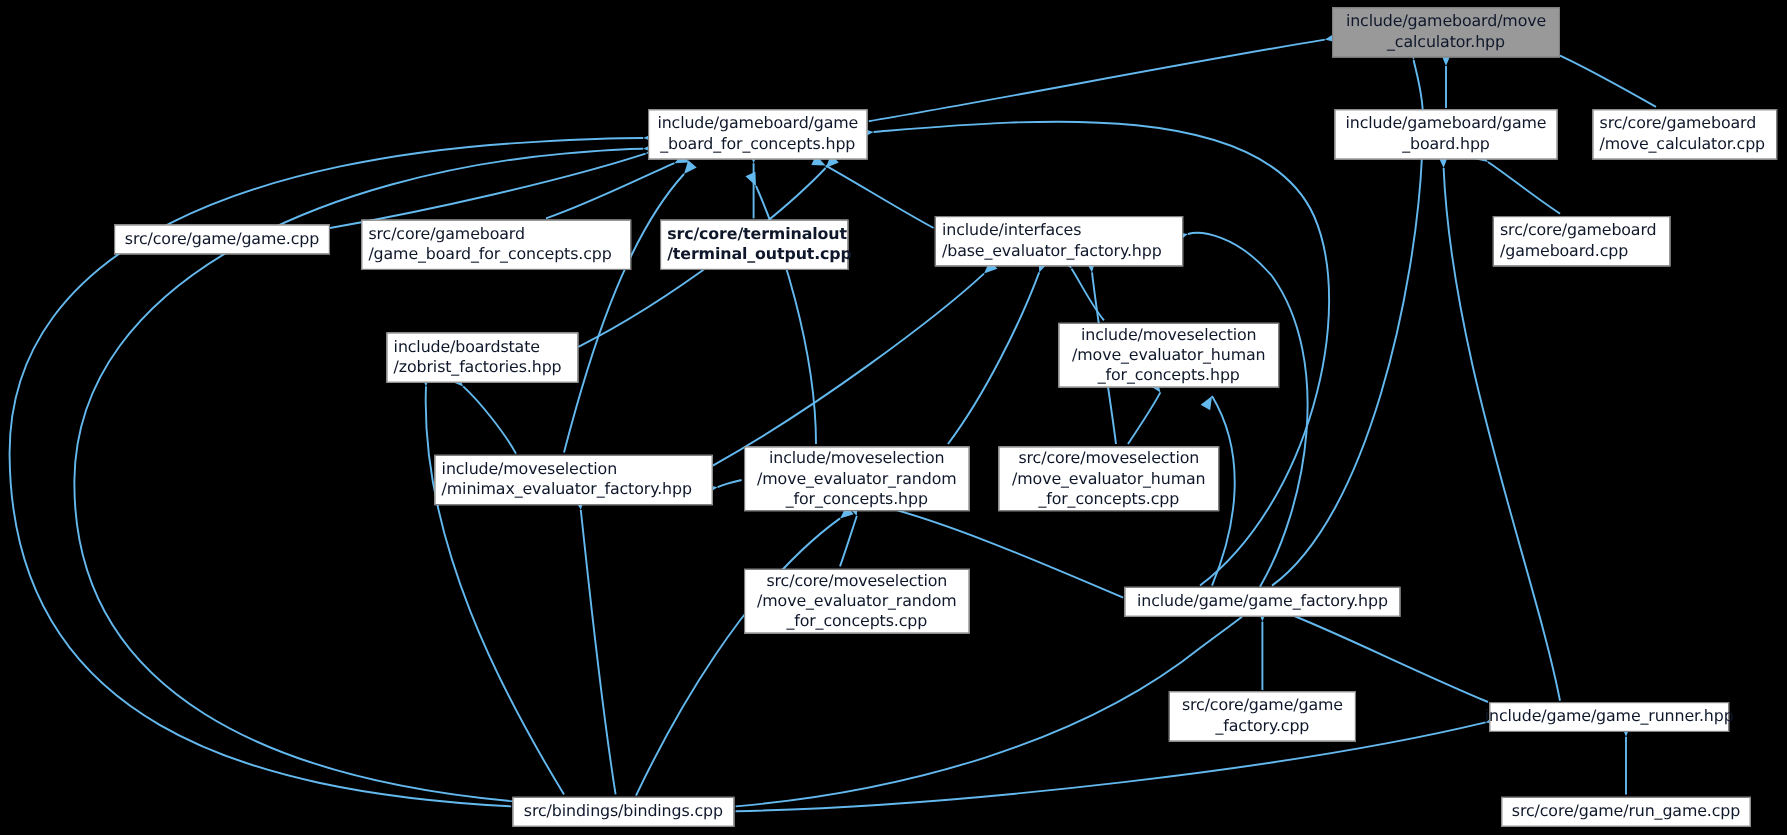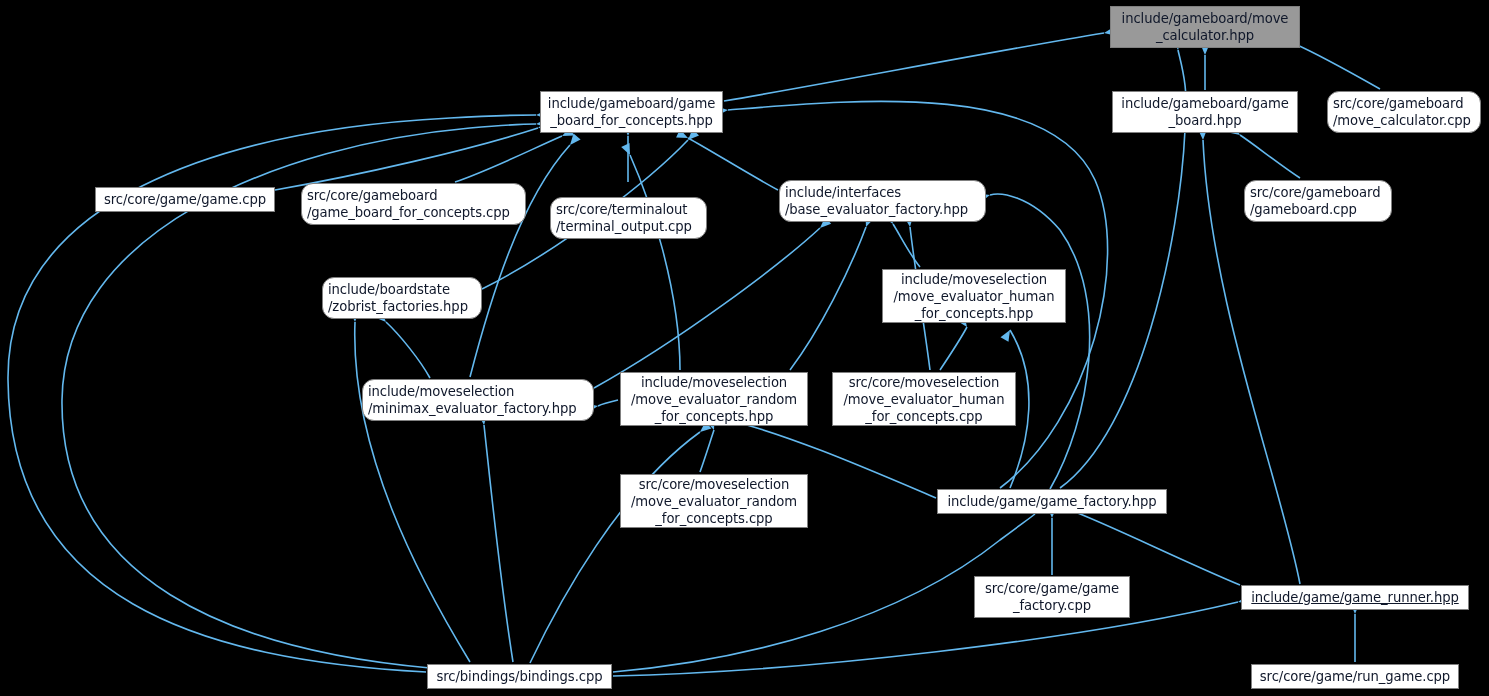--- a/index.html
+++ b/index.html
@@ -15,21 +15,21 @@
     font-size:13.2px;
     line-height:17px;
     text-align:center;
     display:flex;
     align-items:center;
     justify-content:center;
     white-space:pre;
     letter-spacing:-0.1px;
   }
   .node.highlight{background:#999999;border-color:#808080;}
-  .node.lalign{justify-content:flex-start;padding-left:5px;text-align:left;border-radius:12px;}
+  .node.lalign{justify-content:flex-start;padding-left:5px;text-align:left;}
 </style>
 </head>
 <body>
 
 <div id="graph">
   <svg id="edges" viewBox="0 0 1489 696">
       <path d="M 724,101 C 820,85 1000,50 1104,33" fill="none" stroke="#63b8ee" stroke-width="1.6"></path>
       <polygon points="0,0 -11,4.6 -11,-4.6" fill="#63b8ee" transform="translate(1104.00,33.00) rotate(171)"></polygon>
       <path d="M 1205,90 L 1205,55" fill="none" stroke="#63b8ee" stroke-width="1.6"></path>
       <polygon points="0,0 -11,4.6 -11,-4.6" fill="#63b8ee" transform="translate(1205.00,55.00) rotate(90)"></polygon>
@@ -105,21 +105,21 @@
 _calculator.hpp</span></div>
       <div class="node" style="left: 540px; top: 91px; width: 183px; height: 42px;"><span>include/gameboard/game
 _board_for_concepts.hpp</span></div>
       <div class="node" style="left: 1112px; top: 91px; width: 186px; height: 42px;"><span>include/gameboard/game
 _board.hpp</span></div>
       <div class="node lalign" style="left: 1327px; top: 91px; width: 154px; height: 42px;"><span>src/core/gameboard
 /move_calculator.cpp</span></div>
       <div class="node" style="left: 95px; top: 187px; width: 180px; height: 25px;"><span>src/core/game/game.cpp</span></div>
       <div class="node lalign" style="left: 301px; top: 183px; width: 225px; height: 42px;"><span>src/core/gameboard
 /game_board_for_concepts.cpp</span></div>
-      <div class="node lalign" style="left: 550px; top: 197px; width: 157px; height: 42px;"><span>src/core/terminalout
+      <div class="node lalign" style="left: 550px; top: 183px; width: 157px; height: 42px; font-weight: bold;"><span>src/core/terminalout
 /terminal_output.cpp</span></div>
       <div class="node lalign" style="left: 779px; top: 180px; width: 207px; height: 42px;"><span>include/interfaces
 /base_evaluator_factory.hpp</span></div>
       <div class="node lalign" style="left: 1244px; top: 180px; width: 148px; height: 42px;"><span>src/core/gameboard
 /gameboard.cpp</span></div>
       <div class="node lalign" style="left: 322px; top: 277px; width: 160px; height: 42px;"><span>include/boardstate
 /zobrist_factories.hpp</span></div>
       <div class="node" style="left: 882px; top: 269px; width: 184px; height: 54px;"><span>include/moveselection
 /move_evaluator_human
 _for_concepts.hpp</span></div>
@@ -130,17 +130,17 @@
 _for_concepts.hpp</span></div>
       <div class="node" style="left: 832px; top: 372px; width: 184px; height: 54px;"><span>src/core/moveselection
 /move_evaluator_human
 _for_concepts.cpp</span></div>
       <div class="node" style="left: 620px; top: 474px; width: 188px; height: 54px;"><span>src/core/moveselection
 /move_evaluator_random
 _for_concepts.cpp</span></div>
       <div class="node" style="left: 937px; top: 489px; width: 230px; height: 25px;"><span>include/game/game_factory.hpp</span></div>
       <div class="node" style="left: 974px; top: 576px; width: 156px; height: 42px; justify-content: center;"><span>src/core/game/game
 _factory.cpp</span></div>
-      <div class="node" style="left: 1241px; top: 585px; width: 228px; height: 25px; text-decoration: underline;"><span>include/game/game_runner.hpp</span></div>
+      <div class="node" style="left: 1241px; top: 585px; width: 200px; height: 25px;"><span>include/game/game_runner.hpp</span></div>
       <div class="node" style="left: 427px; top: 664px; width: 185px; height: 25px;"><span>src/bindings/bindings.cpp</span></div>
       <div class="node" style="left: 1251px; top: 664px; width: 208px; height: 25px;"><span>src/core/game/run_game.cpp</span></div>
     </div>
 </div>
 
 </body></html>

